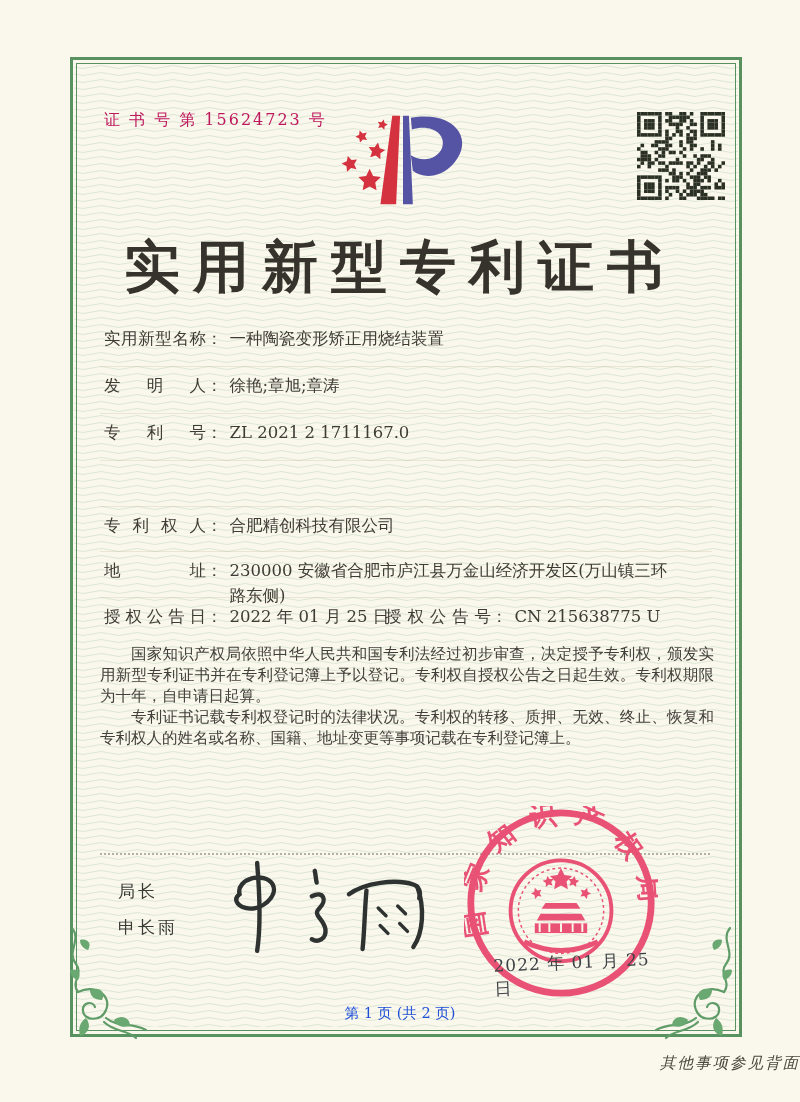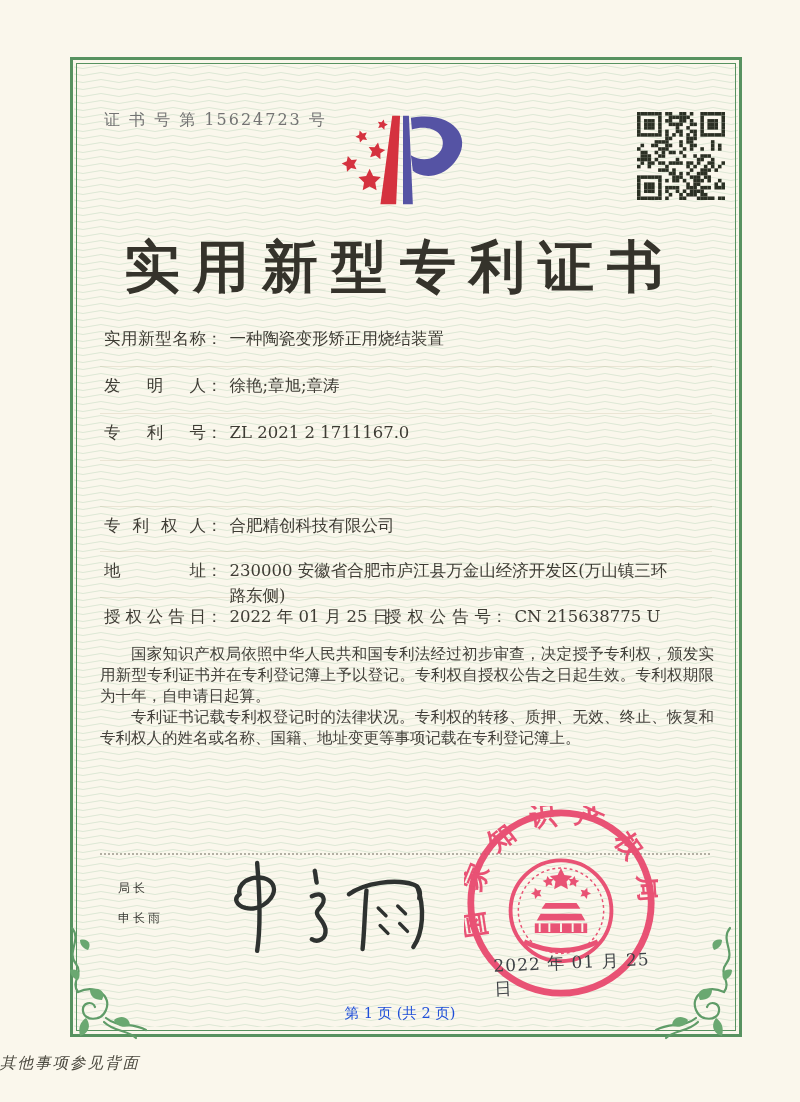--- a/index.html
+++ b/index.html
@@ -1,43 +1,43 @@
 <!DOCTYPE html>
 <html><head>
 <meta charset="utf-8">
 <style>
   html,body{margin:0;padding:0;background:#f9f6ea;}
   .page{position:relative;width:800px;height:1102px;background:#faf7ec;overflow:hidden;
         font-family:"DejaVu Serif","Liberation Serif",serif;color:#3c3a32;}
   .frame{position:absolute;left:70px;top:57px;width:666px;height:974px;border:3px solid #579260;}
   .frame-inner{position:absolute;inset:3px;border:1px solid #579260;}
   .waves{position:absolute;left:74px;top:61px;width:664px;height:966px;pointer-events:none;}
-  .cert-no{position:absolute;left:104px;top:110px;font-size:16px;letter-spacing:2px;color:#737373;}
+  .cert-no{position:absolute;left:104px;top:110px;font-size:16px;letter-spacing:2px;color:#be185d;}
   .logo{position:absolute;left:330px;top:108px;width:148px;height:108px;}
   .qr{position:absolute;left:637px;top:112px;width:88px;height:88px;}
   .title{position:absolute;left:0;top:230px;width:100%;text-align:center;
          font-size:56px;font-weight:700;letter-spacing:13px;color:#35332b;}
   .row{position:absolute;left:104px;width:616px;font-size:16.5px;line-height:25px;color:#3e3c34;}
   .flabel{display:inline-block;width:102px;text-align:justify;text-align-last:justify;vertical-align:top;}
   .fcolon{display:inline-block;vertical-align:top;}
   .fvalue{display:inline-block;margin-left:7px;vertical-align:top;max-width:452px;}
   .rowline{position:absolute;left:100px;width:612px;border-top:1px solid rgba(165,150,105,0.18);}
   .grp2{position:absolute;left:281px;top:0;}
   .paras{position:absolute;left:100px;top:644px;width:614px;font-size:15.5px;line-height:21px;
          text-align:justify;color:#42403a;}
   .paras p{margin:0;text-indent:2em;}
   .dotline{position:absolute;left:100px;top:853px;width:610px;border-top:2px dotted rgba(120,118,106,0.55);}
-  .director{position:absolute;left:118px;top:880px;font-size:12px;color:#3a3a34;letter-spacing:3px;}
+  .director{position:absolute;left:118px;top:880px;font-size:17px;color:#3a3a34;letter-spacing:3px;}
   .director div{margin-bottom:13px;}
   .sign{position:absolute;left:222px;top:856px;width:205px;height:100px;}
   .seal{position:absolute;left:464px;top:806px;width:194px;height:194px;opacity:.92;}
   .seal-date{position:absolute;left:494px;top:951px;width:170px;font-size:17px;color:#3e4246;
              letter-spacing:1px;transform:rotate(-2.5deg);}
   .page-num{position:absolute;left:0;top:1004px;width:100%;text-align:center;font-size:14.5px;color:#1d4ed8;}
-  .back-note{position:absolute;left:0;top:1053px;width:100%;text-align:left;font-size:15.5px;
+  .back-note{position:absolute;left:0;top:1053px;width:100%;text-align:right;font-size:15.5px;
              color:#4a483e;letter-spacing:2px;font-style:italic;}
   .orn{position:absolute;width:92px;height:116px;}
   .orn-l{left:56px;top:926px;}
   .orn-r{left:654px;top:926px;transform:scaleX(-1);}
 </style>
 </head>
 <body>
 
 <div class="page">
 

